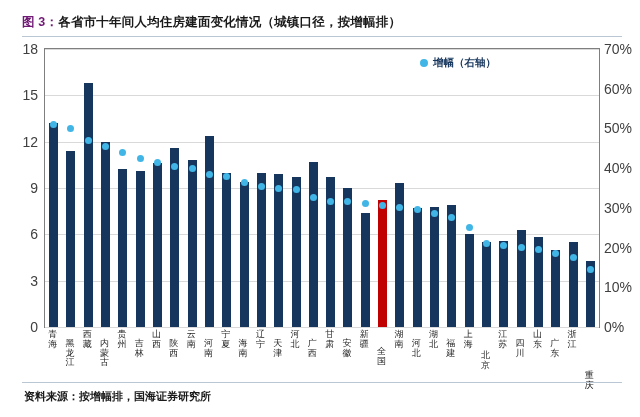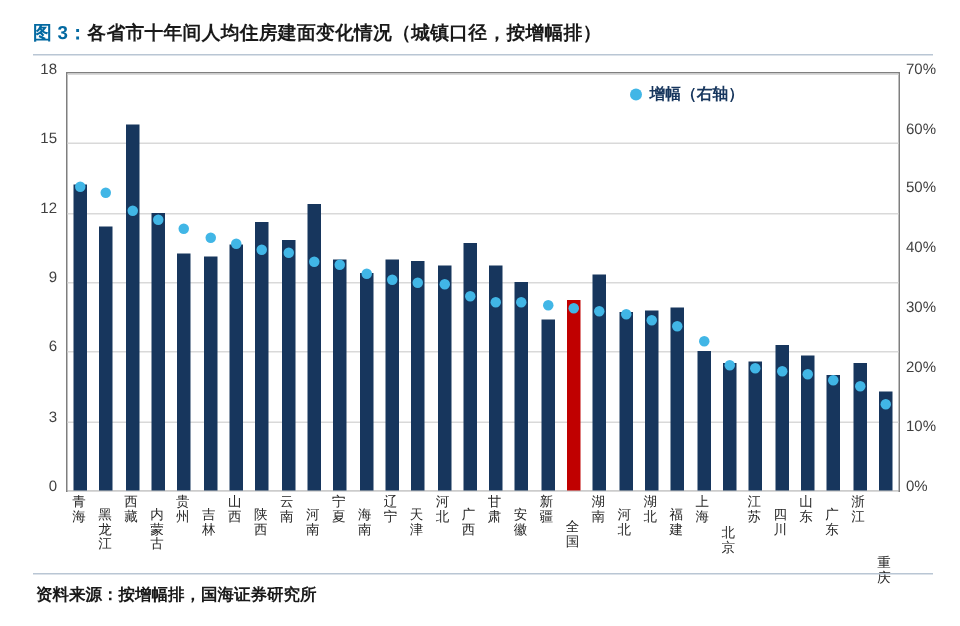--- a/index.html
+++ b/index.html
@@ -10,41 +10,41 @@
     overflow:hidden;
   }
   .page{position:relative;width:640px;height:417px;box-sizing:border-box;}
 
   
   .title-row{
     position:absolute;left:22px;top:14px;right:18px;
     font-size:12.5px;font-weight:bold;color:#1a1a1a;
     letter-spacing:0.2px;white-space:nowrap;
   }
-  .title-row .fig{color:#0369a1;}
+  .title-row .fig{color:#701a75;}
   .title-sep{
     position:absolute;left:22px;top:36px;right:18px;height:0;
     border-top:1px solid #b9c6d4;
   }
 
   
   .frame{
     position:absolute;left:44px;top:48px;width:556px;height:280px;
     border:1px solid #7f7f7f;
     box-sizing:border-box;
     background:#fff;
   }
   .plot{position:absolute;left:0;top:0;right:0;bottom:0;}
 
   
   .gridline{position:absolute;left:0;right:0;height:0;border-top:1px solid #d9d9d9;}
 
   
   .ytick{
-    position:absolute;font-size:10px;color:#404040;
+    position:absolute;font-size:14px;color:#404040;
     text-align:right;width:34px;
   }
   .ytick.left{left:4px;}
   .ytick.right{left:604px;text-align:left;width:40px;}
 
   
   .legend{
     position:absolute;top:56px;left:110px;
     display:flex;align-items:center;gap:6px;
     font-size:10.5px;color:#17365d;font-weight:bold;

